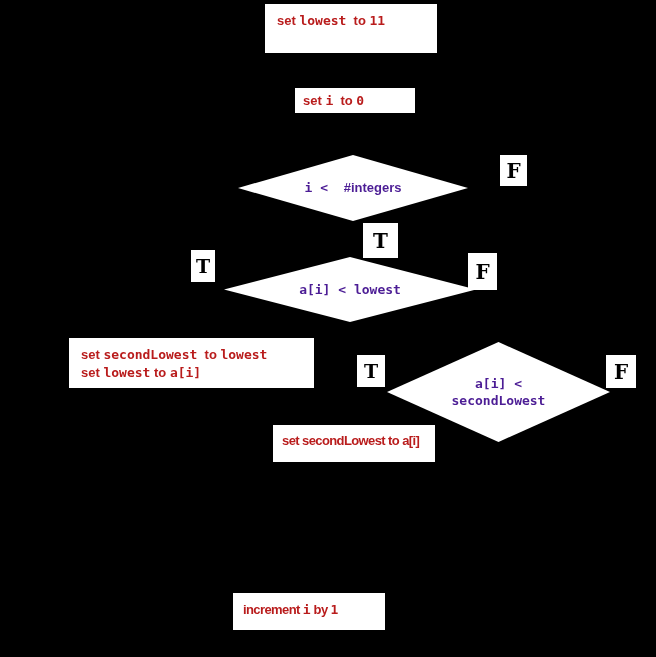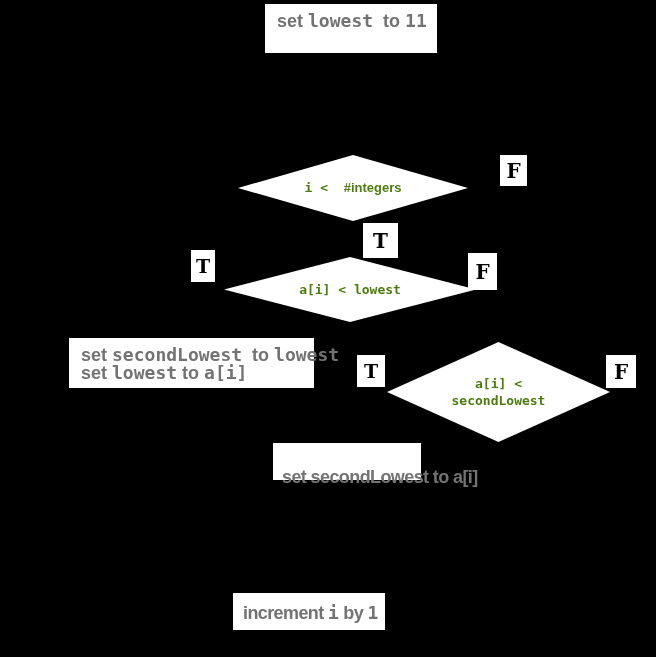--- a/index.html
+++ b/index.html
@@ -5,24 +5,24 @@
   * { margin:0; padding:0; box-sizing:border-box; }
   html,body { width:656px; height:657px; background:#000; overflow:hidden; }
   .canvas {
     position:relative; width:656px; height:657px; background:#000;
     color:#000; font-weight:bold;
   }
   .sans { font-family:"Liberation Sans", sans-serif; font-weight:bold; }
   .mono { font-family:"DejaVu Sans Mono","Liberation Mono", monospace; font-weight:bold; }
   .line { white-space:pre; }
   .pbox {
-    position:absolute; background:#fff; color:#737373; font-size:18px;
+    position:absolute; background:#fff; color:#b91c1c; font-size:13px;
   }
   .diamond {
-    position:absolute; background:#fff; color:#4d7c0f; font-size:13px;
+    position:absolute; background:#fff; color:#4c1d95; font-size:13px;
     clip-path:polygon(50% 0, 100% 50%, 50% 100%, 0 50%);
     display:flex; flex-direction:column; align-items:center; justify-content:center;
     text-align:center;
   }
   .tf {
     position:absolute; background:#fff; color:#000;
     display:flex; align-items:center; justify-content:center;
     font-family:"DejaVu Serif","Liberation Serif", serif; font-weight:bold;
     font-size:20px;
   }
@@ -33,32 +33,35 @@
   #d-loop      { left:238px; top:155px; width:230px; height:66px; }
   #lbl-f1      { left:500px; top:155px; width:27px;  height:31px; }
   #lbl-t1      { left:363px; top:223px; width:35px;  height:35px; }
   #d-lowest    { left:224px; top:257px; width:252px; height:65px; }
   #lbl-t2      { left:191px; top:250px; width:24px;  height:32px; font-size:19px; }
   #lbl-f2      { left:468px; top:253px; width:29px;  height:37px; }
   #n-update    { left:33px;  top:338px; width:245px; height:50px; padding:8px 0 0 12px; line-height:18px;margin-left:36px; }
   #d-second    { left:387px; top:342px; width:223px; height:100px; line-height:17px; }
   #lbl-t3      { left:357px; top:355px; width:28px;  height:32px; font-size:19px; }
   #lbl-f3      { left:606px; top:355px; width:30px;  height:33px; }
-  #n-setsecond { left:273px; top:443px; width:148px; height:37px; padding:24px 0 0 9px; }
+  #n-setsecond { left:273px; top:425px; width:162px; height:37px; padding:8px 0 0 9px; }
   #n-increment { left:233px; top:585px; width:152px; height:37px; padding:9px 0 0 10px;margin-top:8px; }
 </style>
 </head>
 <body>
 
 <div class="canvas">
 
   <div class="pbox" id="n-init">
     <div class="line"><span class="sans">set </span><span class="mono">lowest</span><span class="sans">  to </span><span class="mono">11</span></div>
   </div>
 
+  <div class="pbox" id="n-set-i">
+    <div class="line"><span class="sans">set </span><span class="mono">i</span><span class="sans">  to </span><span class="mono">0</span></div>
+  </div>
 
   <div class="diamond" id="d-loop">
     <div class="line"><span class="mono">i &lt;  </span><span class="sans">#integers</span></div>
   </div>
   <div class="tf" id="lbl-f1">
       <span>F</span>
     </div>
   <div class="tf" id="lbl-t1">
       <span>T</span>
     </div>

